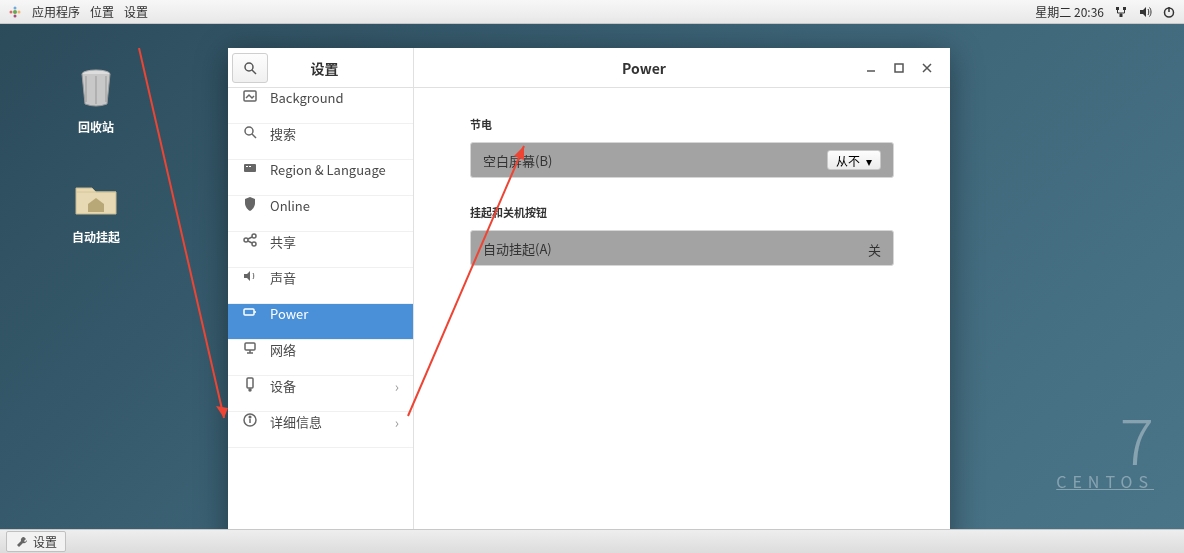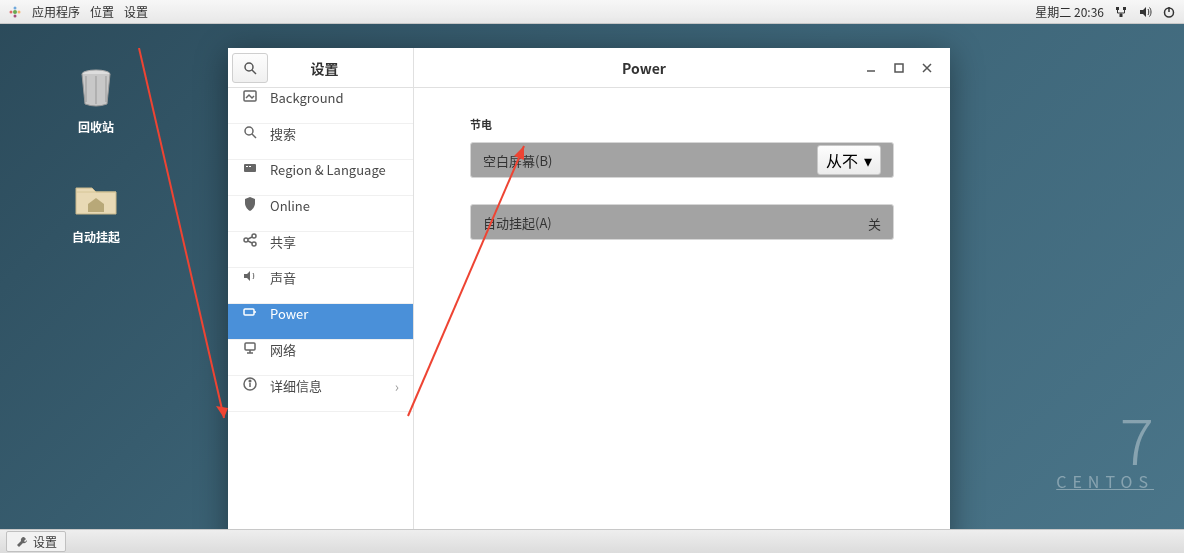--- a/index.html
+++ b/index.html
@@ -42,21 +42,21 @@
 .content-header { height: 40px; border-bottom: 1px solid #e0e0e0; display: flex; align-items: center; padding: 0 10px; }
 .content-title { flex: 1; text-align: center; font-size: 14px; font-weight: bold; color: #333; }
 .win-controls { display: flex; gap: 14px; padding-right: 6px; }
 .win-ctrl { width: 14px; height: 14px; display: flex; align-items: center; justify-content: center; color: #555; cursor: pointer; }
 
 .content-body { padding: 28px 56px; }
 .section-title { font-size: 11px; font-weight: bold; color: #333; margin-bottom: 10px; }
 .field-row { border: 1px solid #d6d6d6; border-radius: 3px; height: 36px; display: flex; align-items: center; padding: 0 12px; margin-bottom: 26px; background: #a3a3a3; }
 .field-label { font-size: 13px; color: #333; }
 .field-control { margin-left: auto; }
-.dropdown { height: 30px; border: 1px solid #c8c8c8; border-radius: 3px; background: linear-gradient(#fdfdfd,#ececec); padding: 0 8px; font-size: 16px; display: flex; align-items: center; gap: 6px; cursor: pointer; }
+.dropdown { height: 20px; border: 1px solid #c8c8c8; border-radius: 3px; background: linear-gradient(#fdfdfd,#ececec); padding: 0 8px; font-size: 12px; display: flex; align-items: center; gap: 6px; cursor: pointer; }
 .field-value { font-size: 13px; color: #333; }
 
 
 .arrow-svg { position: absolute; top: 24px; left: 0; pointer-events: none; }
 
 svg { display: block; }
 </style>
 </head>
 <body>
 
@@ -206,20 +206,30 @@
           </div>
           <div class="side-cat">
             <span class="cat-icon">
               <svg width="16" height="16" viewBox="0 0 16 16" fill="none" stroke="#666" stroke-width="1.5">
                 <rect x="3" y="3" width="10" height="7" rx="1"></rect>
                 <line x1="5" y1="13" x2="11" y2="13"></line>
                 <line x1="8" y1="10" x2="8" y2="13"></line>
               </svg>
             </span>
             <span>网络</span>
+          </div>
+          <div class="side-cat">
+            <span class="cat-icon">
+              <svg width="16" height="16" viewBox="0 0 16 16" fill="none" stroke="#666" stroke-width="1.5">
+                <rect x="5" y="2" width="6" height="10" rx="1"></rect>
+                <circle cx="8" cy="14" r="1" fill="#666"></circle>
+              </svg>
+            </span>
+            <span>设备</span>
+            <span class="chevron">›</span>
           </div>
           <div class="side-cat">
             <span class="cat-icon">
               <svg width="16" height="16" viewBox="0 0 16 16" fill="none" stroke="#666" stroke-width="1.5">
                 <circle cx="8" cy="8" r="6"></circle>
                 <line x1="8" y1="7" x2="8" y2="11"></line>
                 <circle cx="8" cy="5" r="0.8" fill="#666"></circle>
               </svg>
             </span>
             <span>详细信息</span>
@@ -252,20 +262,21 @@
         <div class="section-title">节电</div>
         <div class="field-row">
           <span class="field-label">空白屏幕(B)</span>
           <div class="field-control">
             <div class="dropdown">
               <span>从不</span>
               <span>▾</span>
             </div>
           </div>
         </div>
+        <div class="section-title">挂起和关机按钮</div>
         <div class="field-row">
           <span class="field-label">自动挂起(A)</span>
           <div class="field-control">
             <span class="field-value">关</span>
           </div>
         </div>
       </div>
     </div>
   </div>
 

